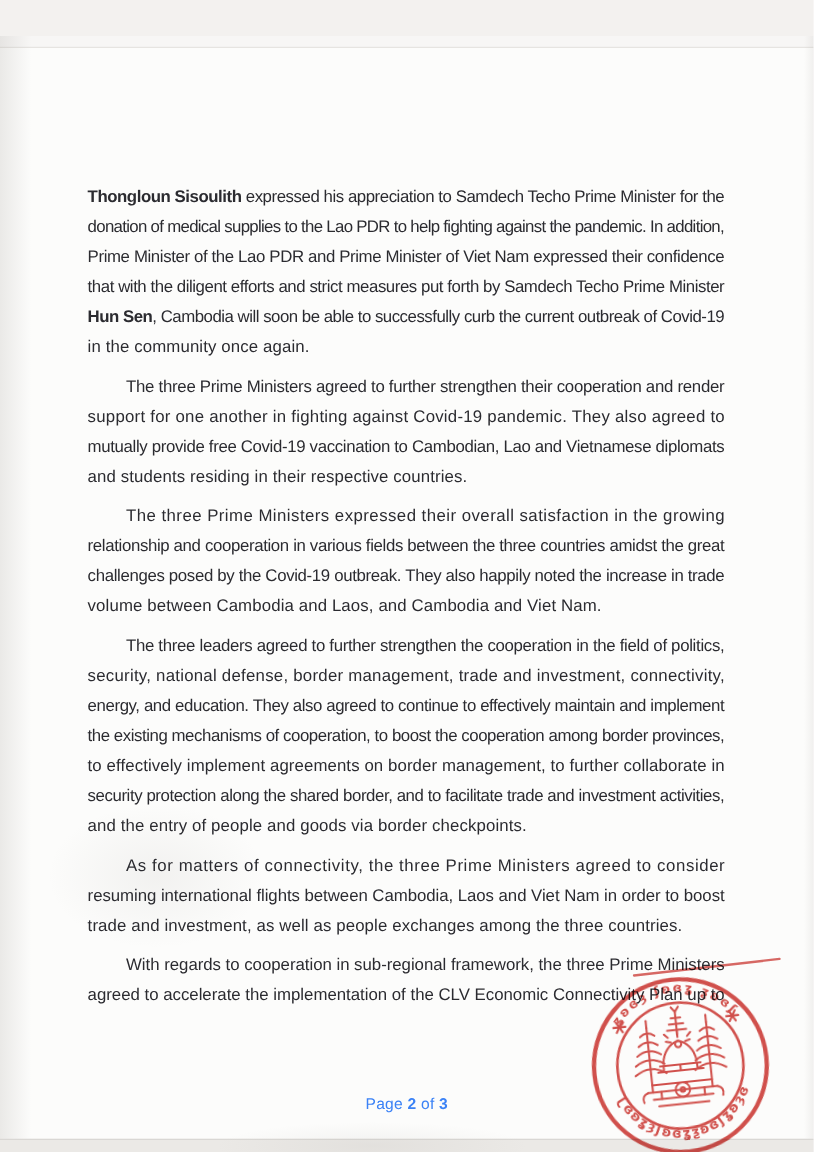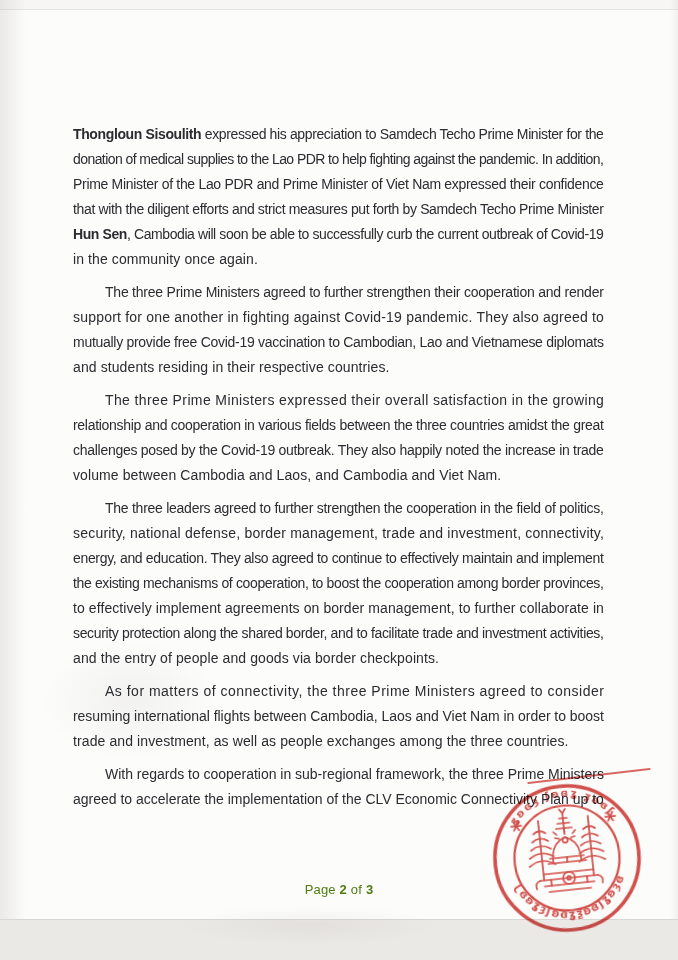--- a/index.html
+++ b/index.html
@@ -5,20 +5,21 @@
   html,body{margin:0;padding:0;}
   body{
     width:678px;height:960px;
     font-family:"Liberation Sans",sans-serif;
     background:#f3f1ef;
     position:relative;overflow:hidden;
   }
   .scan{
     position:absolute;inset:0;
     background:#fcfcfb;
+    margin-top:30px;
   }
   
   .edge-top{
     position:absolute;left:0;top:0;width:678px;height:9px;
     background:#f7f6f5;border-bottom:1px solid #e6e4e1;
   }
   .edge-left{
     position:absolute;left:0;top:0;width:26px;height:960px;
     background:linear-gradient(to right, rgba(170,166,160,0.22), rgba(170,166,160,0));
   }
@@ -47,21 +48,21 @@
     font-size:14px;
     fill:#2b2b30;
     letter-spacing:0.1px;
   }
   #content-svg tspan.b{font-weight:bold;}
   .soften{filter:blur(0.26px);}
 
   .page-footer{
     position:absolute;left:0;top:882px;width:678px;
     text-align:center;
-    font-size:13px;color:#4d7c0f;
+    font-size:13px;color:#3b82f6;
     letter-spacing:0.2px;
     font-family:"Liberation Sans",sans-serif;
   }
   .page-footer .num{font-weight:bold;}
 
   
   .seal-wrap{
     position:absolute;left:491px;top:782px;width:152px;height:152px;
     transform:rotate(-6deg);
     mix-blend-mode:multiply;

